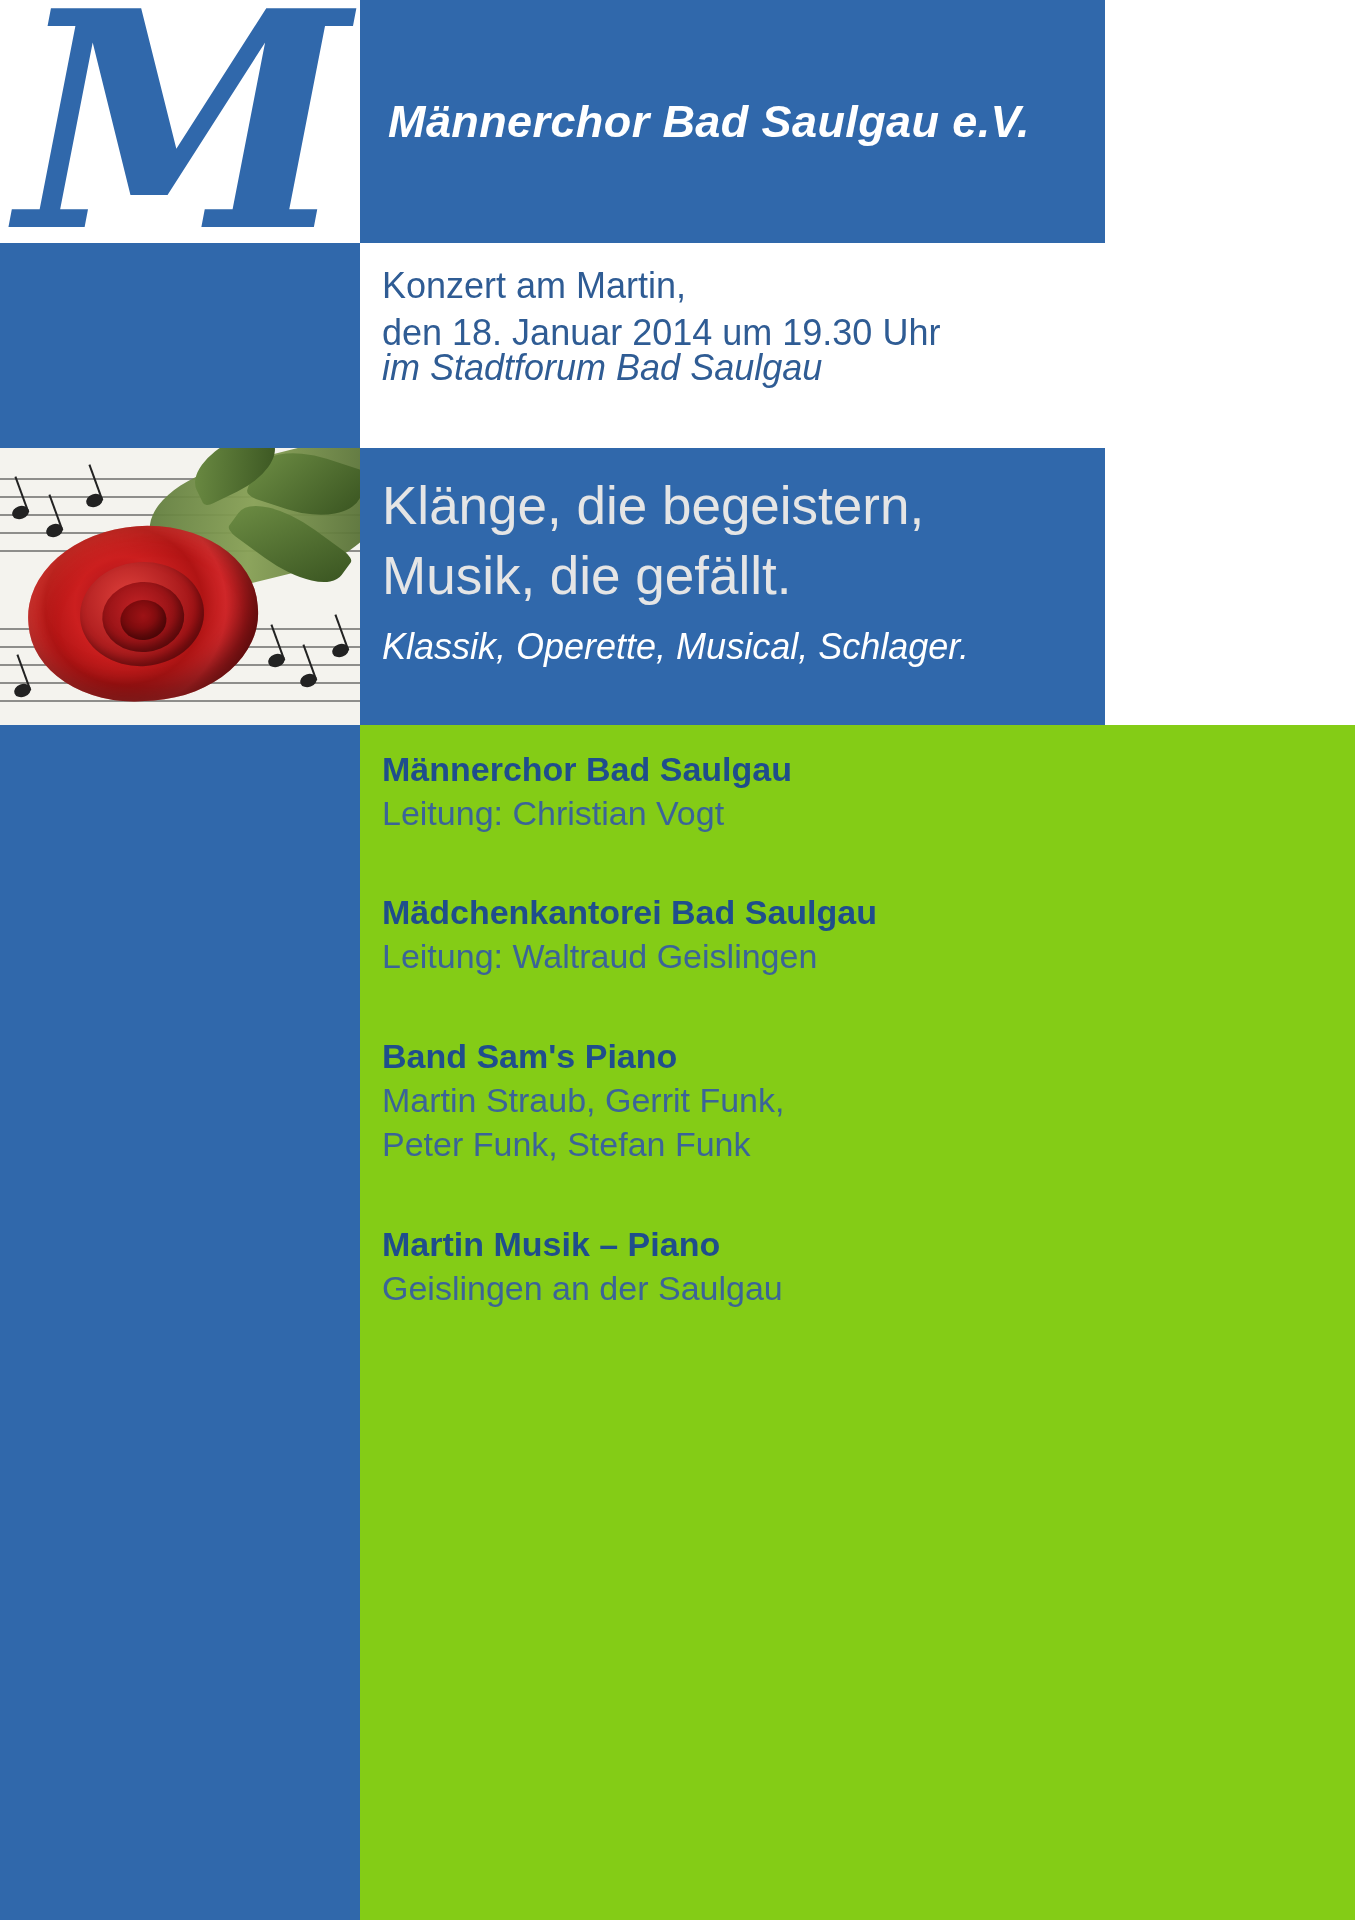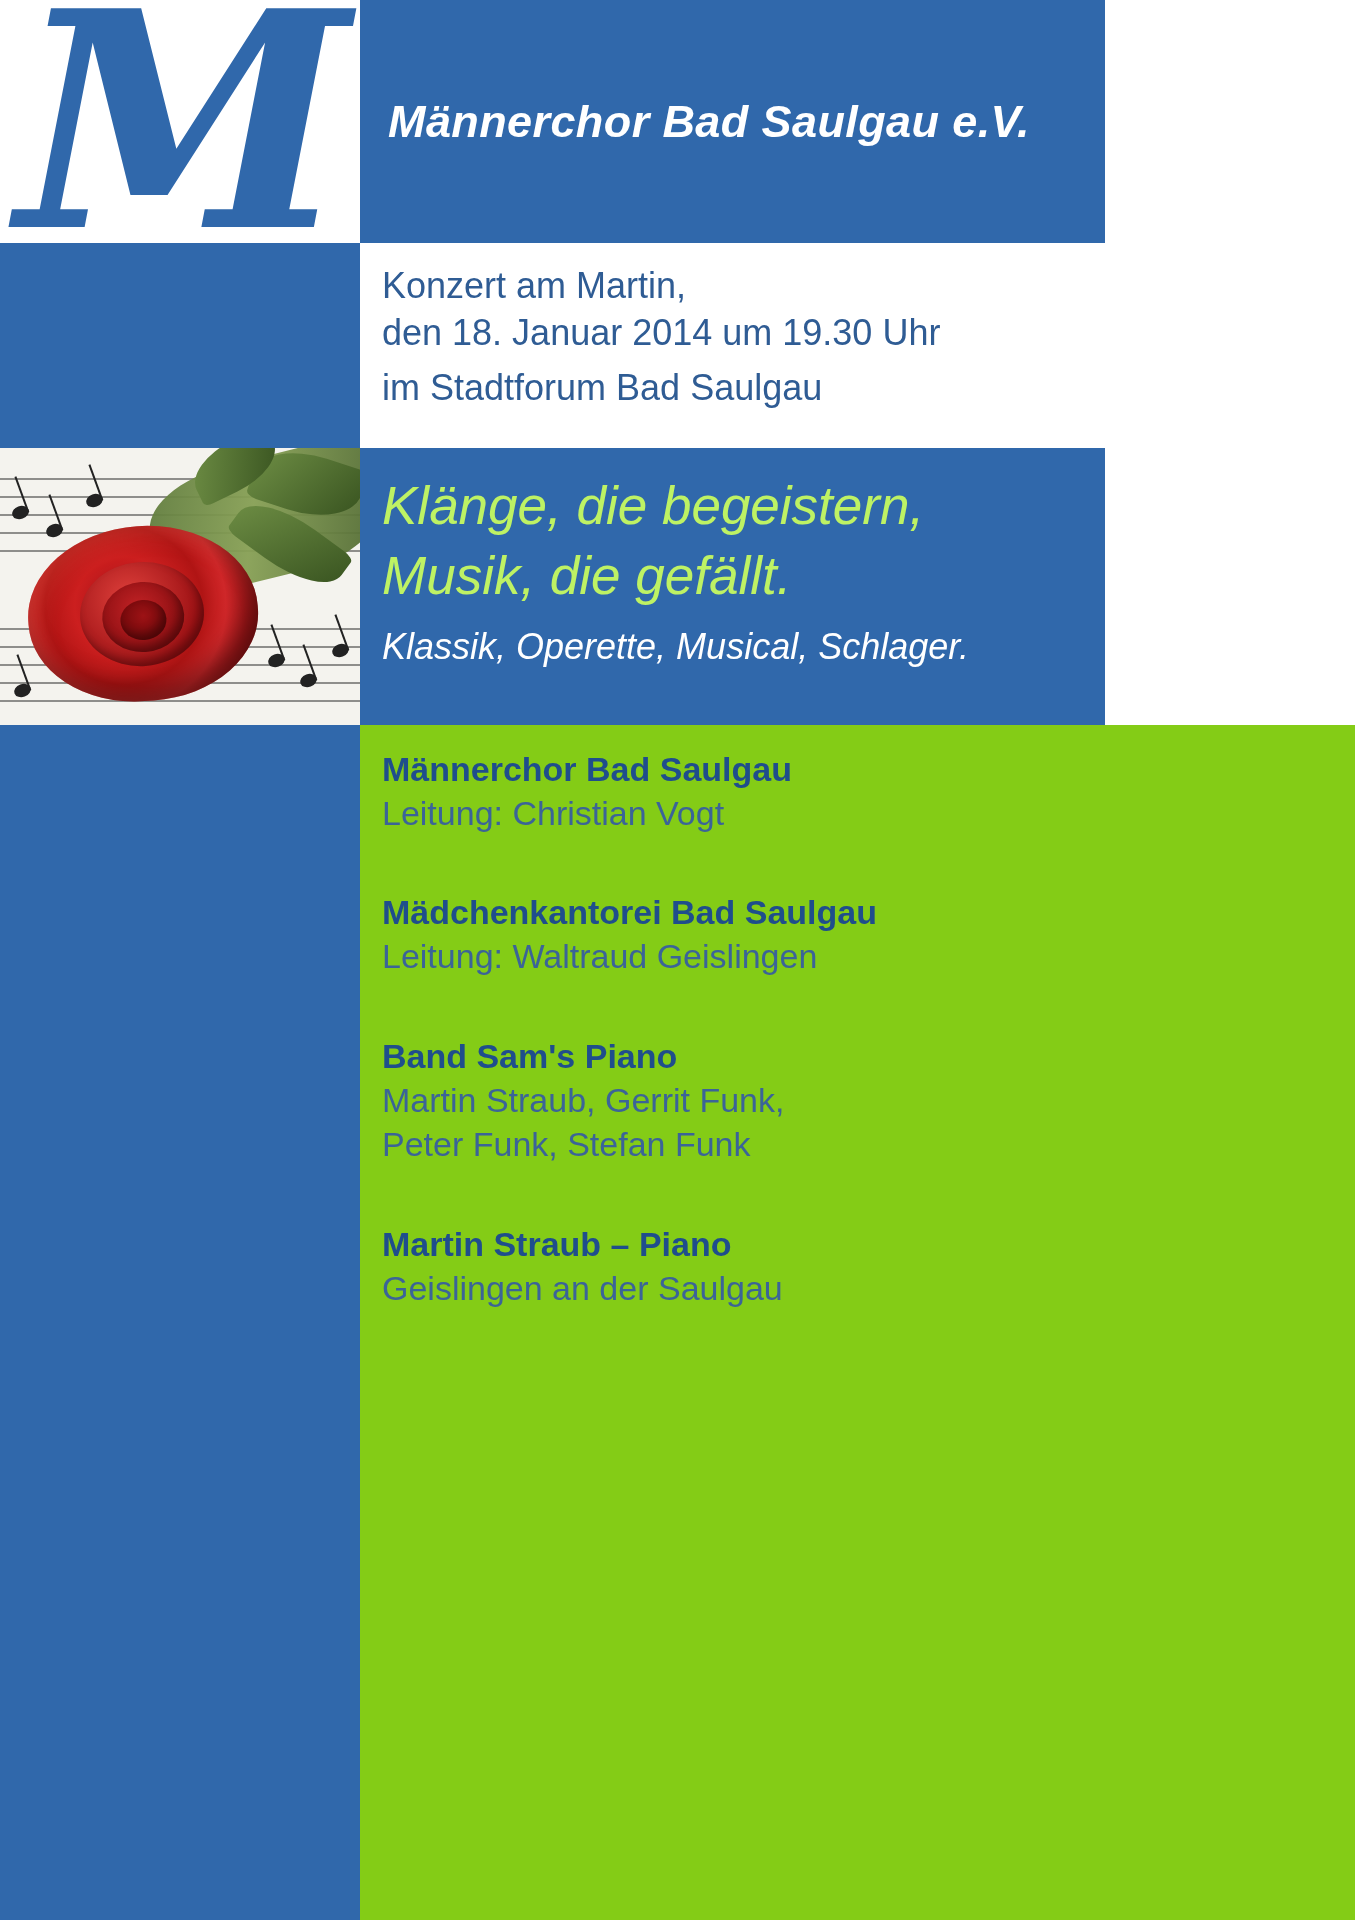--- a/index.html
+++ b/index.html
@@ -170,21 +170,21 @@
   .date-line {
     position: absolute;
     left: 22px;
     color: #2f5c94;
     font-size: 36px;
     line-height: 46px;
     white-space: nowrap;
   }
   .date-line.l1 { top: 20px; }
   .date-line.l2 { top: 67px; }
-  .date-line.l3 { top: 122px; }
+  .date-line.l3 { top: 102px; font-style: italic; }
 
   
   .slogan-bar {
     position: absolute;
     left: 360px;
     top: 448px;
     width: 745px;
     height: 277px;
     background: #3068ab;
   }
@@ -192,23 +192,22 @@
     position: absolute;
     left: 1105px;
     top: 448px;
     width: 250px;
     height: 277px;
     background: #ffffff;
   }
   .slogan-1, .slogan-2 {
     position: absolute;
     left: 22px;
-    color: #bef264;
+    color: #e5e5e5;
     font-size: 53px;
-    font-style: italic;
     font-weight: 400;
     white-space: nowrap;
   }
   .slogan-1 { top: 27px; }
   .slogan-2 { top: 97px; }
   .slogan-sub {
     position: absolute;
     left: 22px;
     top: 178px;
     color: #ffffff;
@@ -326,18 +325,18 @@
       <p class="perf-sub">Leitung: Waltraud Geislingen</p>
     </div>
 
     <div class="perf-group g2">
       <p class="perf-name">Band Sam's Piano</p>
       <p class="perf-sub">Martin Straub, Gerrit Funk,</p>
       <p class="perf-sub">Peter Funk, Stefan Funk</p>
     </div>
 
     <div class="perf-group g3">
-      <p class="perf-name">Martin Straub – Piano</p>
+      <p class="perf-name">Martin Musik – Piano</p>
       <p class="perf-sub">Geislingen an der Saulgau</p>
     </div>
 
   </div>
 </div>
 
 </body></html>

